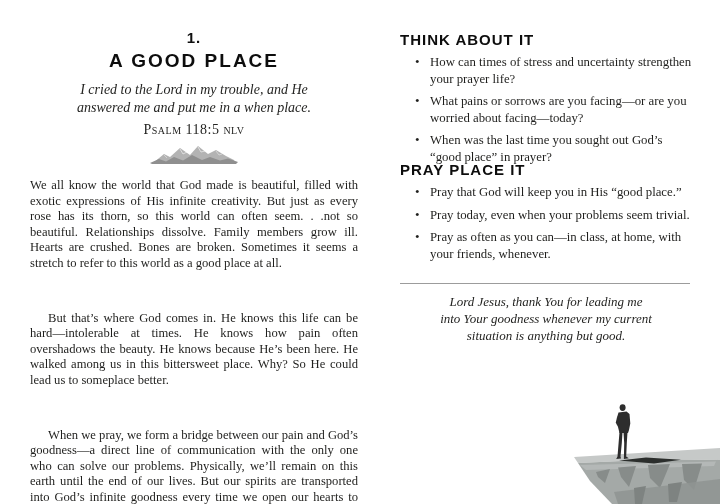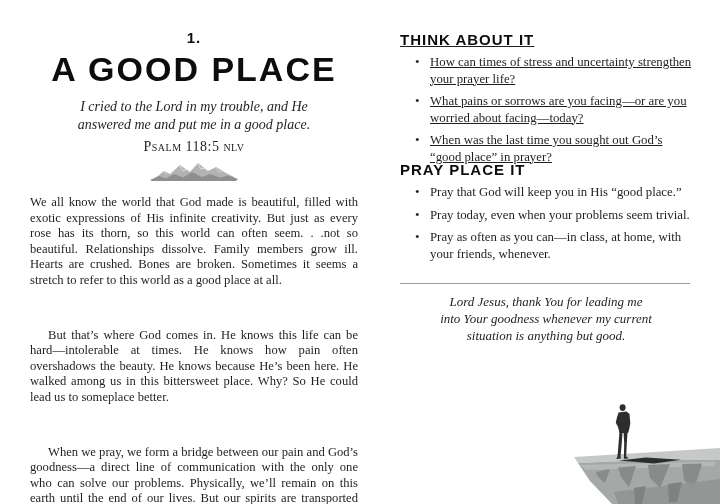--- a/index.html
+++ b/index.html
@@ -27,21 +27,21 @@
     font-weight: 900;
     font-size: 15px;
     letter-spacing: 1px;
     color: #0f0f0f;
   }
   .page-title {
     margin-top: 4px;
     text-align: center;
     font-family: "Liberation Sans", sans-serif;
     font-weight: 900;
-    font-size: 34px;
+    font-size: 19px;
     letter-spacing: 2px;
     color: #0d0d0d;
     white-space: nowrap;
   }
   .epigraph-quote {
     margin-top: 9px;
     text-align: center;
     font-style: italic;
     font-size: 14px;
     line-height: 17.5px;
@@ -76,21 +76,21 @@
     width: 292px; height: 504px;
   }
   .section-heading {
     font-family: "Liberation Sans", sans-serif;
     font-weight: 900;
     font-size: 15px;
     letter-spacing: 1px;
     color: #0d0d0d;
     white-space: nowrap;
   }
-  .think-section { position: absolute; left: 0; top: 31px; width: 292px; text-decoration: underline; }
+  .think-section { position: absolute; left: 0; top: 31px; width: 292px; }
   .pray-section  { position: absolute; left: 0; top: 161px; width: 292px; }
   .bullet-list { margin-top: 6px; list-style: none; }
   .bullet-list li {
     position: relative;
     padding-left: 30px;
     font-size: 12.8px;
     line-height: 16.5px;
     margin-bottom: 6px;
     color: #1f1f1d;
   }
@@ -126,21 +126,21 @@
 </style>
 </head>
 <body>
 
 <div class="spread">
 
   <div class="left-page">
     <div class="chapter-number">1.</div>
     <div class="page-title">A GOOD PLACE</div>
     <div class="epigraph-quote">I cried to the Lord in my trouble, and He
-answered me and put me in a good place.</div>
+answered me and put me in a when place.</div>
     <div class="epigraph-citation">Psalm 118:5 nlv</div>
 
     <div class="mountain-divider">
       <svg width="88" height="24" viewBox="0 0 88 24" aria-hidden="true">
         <polygon points="3,20 14,11 20,14 30,5 40,12 48,3 58,11 66,7 76,13 84,17 85,20" fill="#b3b3b3"></polygon>
         <polygon points="0,20 9,16 16,18.5 24,14 33,17.5 42,12 52,17 60,14 70,17.5 78,15.5 88,19 86,21 2,21" fill="#8f8f8f"></polygon>
         <polyline points="30,6 33,11 37,9" fill="none" stroke="#ffffff" stroke-width="0.8" opacity="0.7"></polyline>
         <polyline points="48,4 51,9 55,8" fill="none" stroke="#ffffff" stroke-width="0.8" opacity="0.7"></polyline>
         <polyline points="14,12 17,15" fill="none" stroke="#ffffff" stroke-width="0.7" opacity="0.6"></polyline>
         <polyline points="66,8 69,12 72,11" fill="none" stroke="#ffffff" stroke-width="0.7" opacity="0.6"></polyline>

